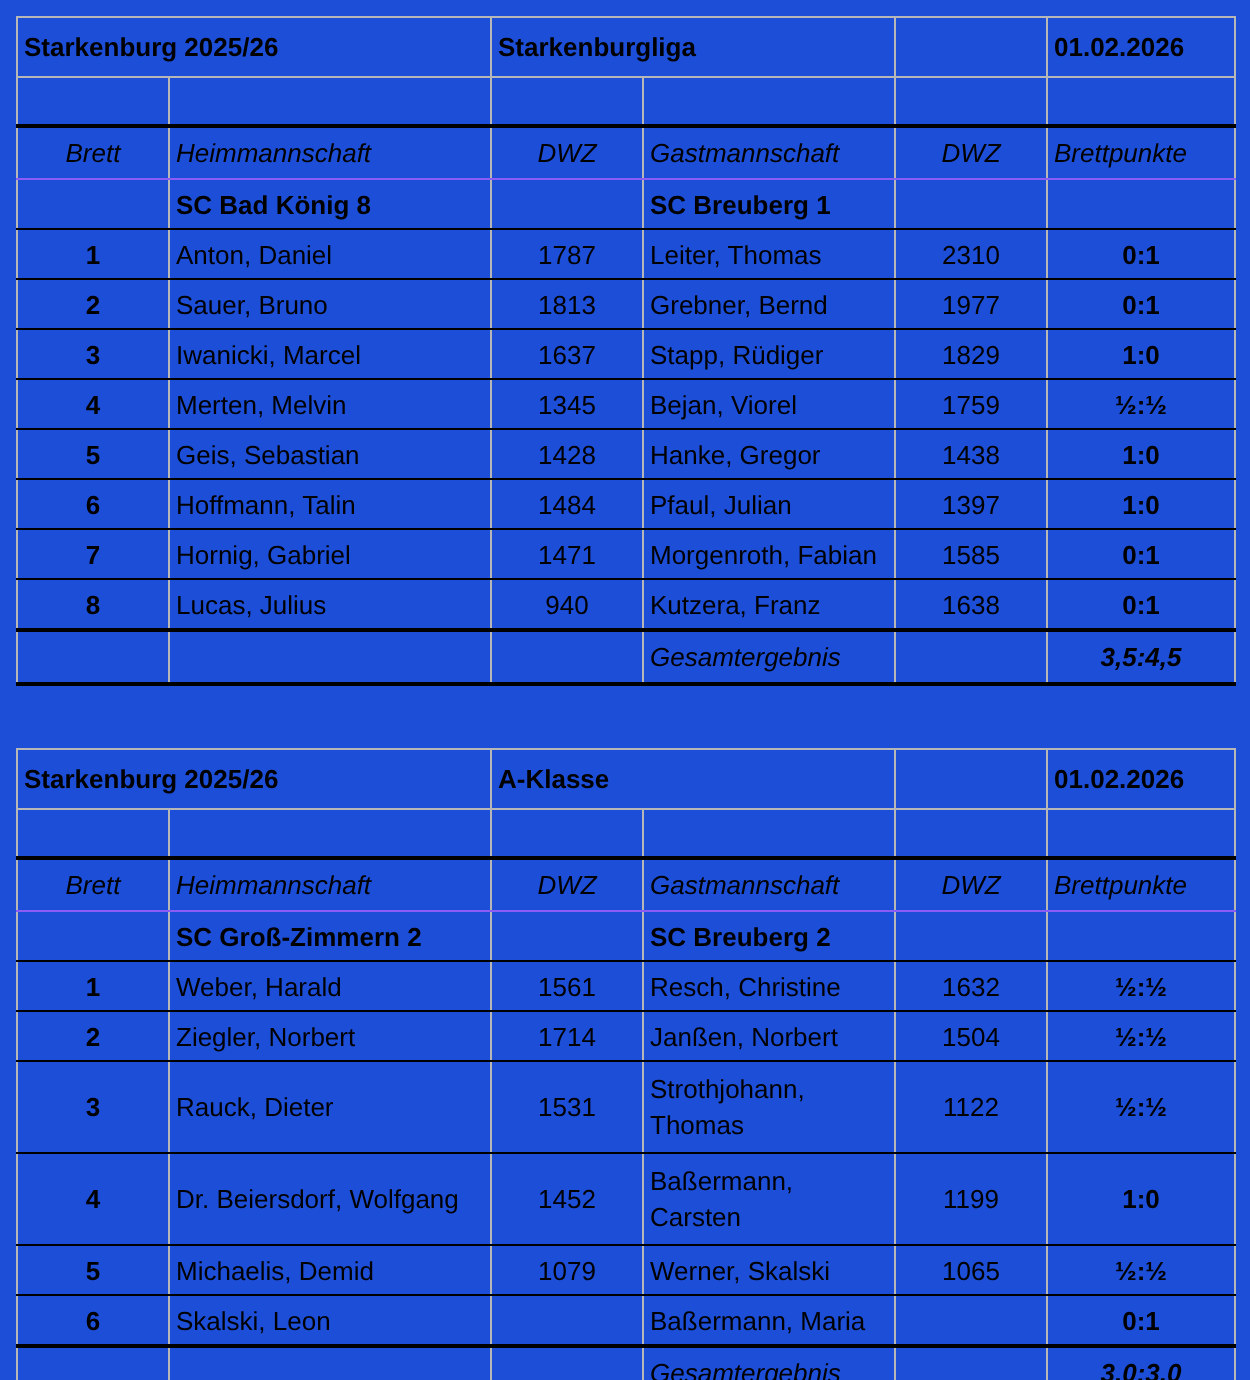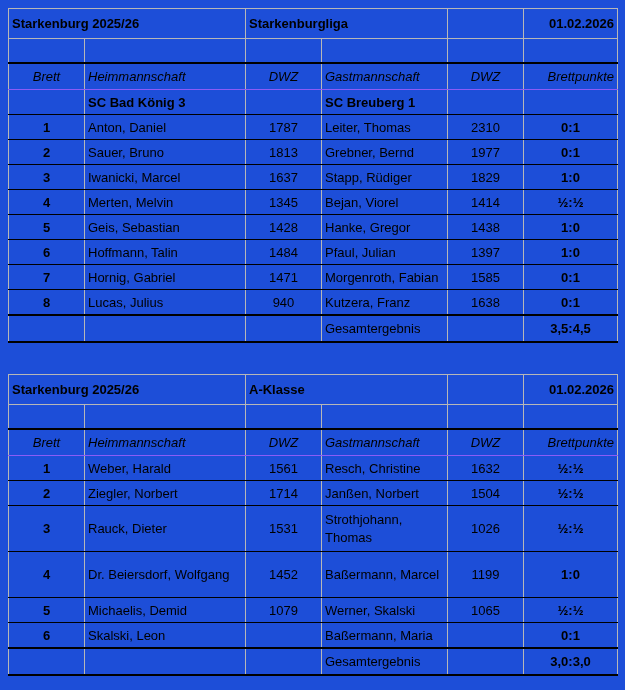--- a/index.html
+++ b/index.html
@@ -34,25 +34,25 @@
     white-space: nowrap;
   }
 
   
   tr.row-title  td { border-bottom: 1px solid #b7b7b7; height: 29px; font-weight: bold; }
   tr.row-spacer td { border-bottom: 2px solid #000; height: 23px; }
   tr.row-cols   td { border-bottom: 1px solid #8b5cf6; height: 25px; font-style: italic; }
   tr.row-team   td { border-bottom: 1px solid #000; height: 24px; font-weight: bold; }
   tr.row-player td { border-bottom: 1px solid #000; height: 24px; }
   tr.row-player.tall td { height: 45px; white-space: normal; line-height: 1.35; }
-  tr.row-total  td { border-top: 2px solid #000; border-bottom: 2px solid #000; height: 25px; }
+  tr.row-total  td { border-top: 2px solid #000; border-bottom: 2px solid #000; height: 25px; font-style: italic; }
 
   .al { text-align: left; }
   .ac { text-align: center; }
-  .ar { text-align: right; }
+  .ar { text-align: left; }
   .b  { font-weight: bold; }
   .bi { font-weight: bold; }
   .name-cell { padding-left: 4px; }
 </style>
 </head>
 <body>
 
 <div class="sheet">
 
   <table class="match first">
@@ -82,21 +82,21 @@
       <tr class="row-cols">
         <td class="ac">Brett</td>
         <td class="al name-cell">Heimmannschaft</td>
         <td class="ac">DWZ</td>
         <td class="al name-cell">Gastmannschaft</td>
         <td class="ac">DWZ</td>
         <td class="ar">Brettpunkte</td>
       </tr>
       <tr class="row-team">
         <td></td>
-        <td class="al name-cell b">SC Bad König 3</td>
+        <td class="al name-cell b">SC Bad König 8</td>
         <td></td>
         <td class="al name-cell bi">SC Breuberg 1</td>
         <td></td>
         <td></td>
       </tr>
 
       <tr class="row-player">
         <td class="ac b">1</td>
         <td class="al name-cell">Anton, Daniel</td>
         <td class="ac">1787</td>
@@ -118,21 +118,21 @@
         <td class="ac">1637</td>
         <td class="al name-cell">Stapp, Rüdiger</td>
         <td class="ac">1829</td>
         <td class="ac b">1:0</td>
       </tr>
       <tr class="row-player">
         <td class="ac b">4</td>
         <td class="al name-cell">Merten, Melvin</td>
         <td class="ac">1345</td>
         <td class="al name-cell">Bejan, Viorel</td>
-        <td class="ac">1414</td>
+        <td class="ac">1759</td>
         <td class="ac b">½:½</td>
       </tr>
       <tr class="row-player">
         <td class="ac b">5</td>
         <td class="al name-cell">Geis, Sebastian</td>
         <td class="ac">1428</td>
         <td class="al name-cell">Hanke, Gregor</td>
         <td class="ac">1438</td>
         <td class="ac b">1:0</td>
       </tr>
@@ -197,20 +197,28 @@
           <td></td>
       </tr>
       <tr class="row-cols">
         <td class="ac">Brett</td>
         <td class="al name-cell">Heimmannschaft</td>
         <td class="ac">DWZ</td>
         <td class="al name-cell">Gastmannschaft</td>
         <td class="ac">DWZ</td>
         <td class="ar">Brettpunkte</td>
       </tr>
+      <tr class="row-team">
+        <td></td>
+        <td class="al name-cell b">SC Groß-Zimmern 2</td>
+        <td></td>
+        <td class="al name-cell bi">SC Breuberg 2</td>
+        <td></td>
+        <td></td>
+      </tr>
 
       <tr class="row-player">
         <td class="ac b">1</td>
         <td class="al name-cell">Weber, Harald</td>
         <td class="ac">1561</td>
         <td class="al name-cell">Resch, Christine</td>
         <td class="ac">1632</td>
         <td class="ac b">½:½</td>
       </tr>
       <tr class="row-player">
@@ -219,28 +227,28 @@
         <td class="ac">1714</td>
         <td class="al name-cell">Janßen, Norbert</td>
         <td class="ac">1504</td>
         <td class="ac b">½:½</td>
       </tr>
       <tr class="row-player tall">
         <td class="ac b">3</td>
         <td class="al name-cell">Rauck, Dieter</td>
         <td class="ac">1531</td>
         <td class="al name-cell">Strothjohann, Thomas</td>
-        <td class="ac">1026</td>
+        <td class="ac">1122</td>
         <td class="ac b">½:½</td>
       </tr>
       <tr class="row-player tall">
         <td class="ac b">4</td>
         <td class="al name-cell">Dr. Beiersdorf, Wolfgang</td>
         <td class="ac">1452</td>
-        <td class="al name-cell">Baßermann, Marcel</td>
+        <td class="al name-cell">Baßermann, Carsten</td>
         <td class="ac">1199</td>
         <td class="ac b">1:0</td>
       </tr>
       <tr class="row-player">
         <td class="ac b">5</td>
         <td class="al name-cell">Michaelis, Demid</td>
         <td class="ac">1079</td>
         <td class="al name-cell">Werner, Skalski</td>
         <td class="ac">1065</td>
         <td class="ac b">½:½</td>

